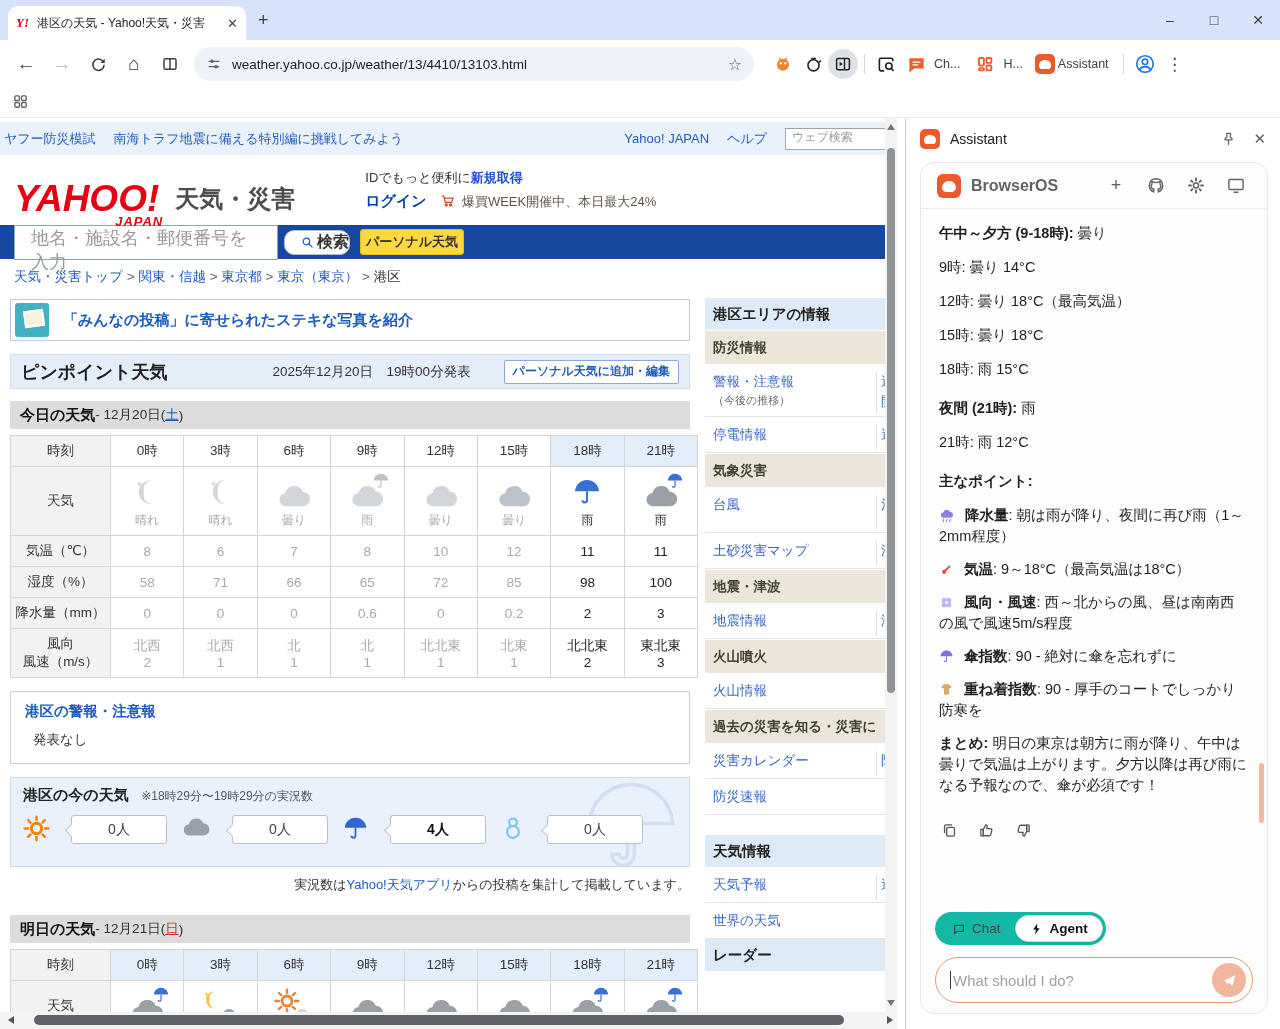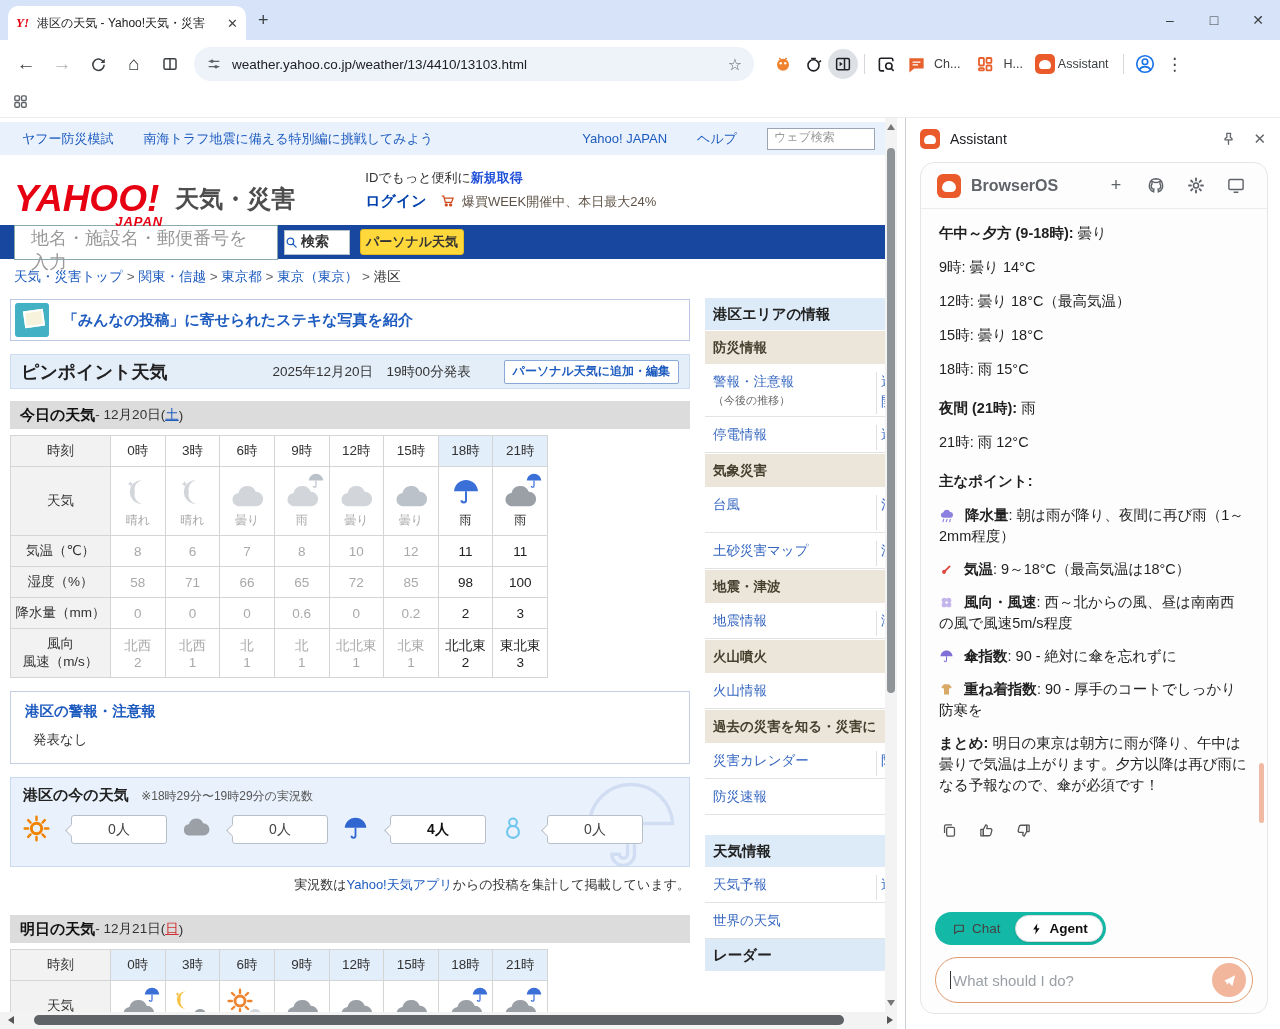--- a/index.html
+++ b/index.html
@@ -25,54 +25,54 @@
   .tbdiv{width:1px;height:20px;background:#d4d7dc;margin:0 6px}
   .exticon{width:30px;height:30px;display:flex;align-items:center;justify-content:center;cursor:pointer}
   .circbg{background:#dde1e6;border-radius:50%}
   .asst-logo{width:20px;height:20px;border-radius:5px;background:#ea5a2b;position:relative}
   .asst-logo::after{content:"";position:absolute;left:4px;top:6px;width:12px;height:9px;background:#fff;border-radius:6px 6px 4px 4px}
   .kebab{font-size:17px;color:#3c4043;letter-spacing:0}
   .bmbar{position:absolute;left:0;top:88px;width:1280px;height:30px;background:#fff;border-bottom:1px solid #ececec}
   .bmgrid{position:absolute;left:12px;top:5px;cursor:pointer}
   
   .page{position:absolute;left:0;top:118px;width:897px;height:894px;background:#fff;overflow:hidden;padding-top:4px}
-  .promo{height:33px;background:#e9f1fc;display:flex;align-items:center;padding:0 22px;font-size:13px;gap:30px}
+  .promo{height:33px;background:#e9f1fc;display:flex;align-items:center;padding:0 4px;font-size:13px;gap:18px}
   .promo a{color:#1d5bbf}
   .promo .sp{flex:1}
   .websearch{width:108px;height:22px;border:1px solid #9aa4b2;background:#fff;font-size:12px;color:#999;padding:0 6px}
   .mast{height:70px;display:flex;align-items:flex-end;padding:6px 14px 10px}
   .ylogo{font-family:"Liberation Serif","DejaVu Serif",serif;font-style:italic;font-weight:bold;color:#e60012;font-size:37px;line-height:.9;position:relative}
   .ylogo-sub{position:absolute;right:-4px;bottom:-13px;font-size:13px;letter-spacing:1px;font-style:italic;font-weight:bold;color:#e60012}
   .service{font-size:24px;font-weight:bold;color:#4d4d4d;margin-left:16px;margin-bottom:0px}
   .mast-right{margin-left:70px;font-size:13px;color:#333;line-height:1.6;padding-bottom:2px}
   .mast-right .ln{color:#1d4ed8;font-weight:bold}
   .login{color:#0041ad;font-weight:bold;font-size:15px;margin-right:10px}
   .cart{display:inline-block;vertical-align:-2px;margin-right:3px}
   .sband{height:34px;background:#17479e;display:flex;align-items:center;padding:0 14px;gap:6px}
   .sinput{width:264px;height:35px;border:1px solid #8aa;background:#fff;font-size:18px;color:#999;padding:0 16px}
-  .sbtn{height:25px;width:66px;background:#fff;border:1px solid #b6bfcc;border-radius:0;font-size:14px;font-weight:bold;color:#333;display:flex;align-items:center;justify-content:flex-start;gap:3px;cursor:pointer}
+  .sbtn{height:25px;width:66px;background:#fff;border:1px solid #b6bfcc;border-radius:10px;font-size:16px;font-weight:bold;color:#333;display:flex;align-items:center;justify-content:flex-end;gap:3px;cursor:pointer}
   .sbtn svg{color:#1d5bbf}
   .pbtn{height:26px;width:104px;background:#ffd93c;border:1px solid #e6bb1e;border-radius:3px;font-size:13px;font-weight:bold;color:#333;display:flex;align-items:center;justify-content:center;margin-left:4px;cursor:pointer}
   .crumb{padding:9px 14px;font-size:13.5px;color:#666}
   .crumb a{color:#1d5bbf}
   .crumb .cur{color:#333}
   .main{width:680px;margin-left:10px}
   .banner{height:42px;border:1px solid #bcc8e4;display:flex;align-items:center;gap:14px;padding:0 4px;margin-top:4px}
   .banner-ic{width:34px;height:34px;background:#43b0c4;border-radius:3px;position:relative}
   .banner-ic::after{content:"";position:absolute;left:9px;top:7px;width:16px;height:13px;background:#f6f2dc;border:2px solid #fff;transform:rotate(-8deg)}
   .banner a{color:#1d5bbf;font-weight:bold;font-size:15px}
   .pp-bar{margin-top:13px;height:35px;background:#e4eef9;border:1px solid #cddcee;display:flex;align-items:center;padding:0 10px}
   .pp-title{font-size:18px;font-weight:bold;color:#222}
   .pp-date{font-size:13.5px;color:#333;margin-left:105px}
   .pp-btn{margin-left:auto;height:24px;background:#fff;border:1px solid #8aa8d8;border-radius:2px;color:#1d5bbf;font-size:12px;font-weight:bold;padding:0 8px;display:flex;align-items:center;cursor:pointer}
   .sec-bar{margin-top:12px;height:28px;background:#dcdcdc;display:flex;align-items:center;padding:0 10px;font-size:13.5px;color:#333}
   .sec-bar b{font-size:15px;color:#111}
   .sec-bar .sat{color:#1d5bbf;text-decoration:underline}
   .sec-bar .sun{color:#d03030;text-decoration:underline}
-  table.wx{width:538px;border-collapse:collapse;margin-top:6px;table-layout:fixed}
+  table.wx{width:688px;border-collapse:collapse;margin-top:6px;table-layout:fixed}
   table.wx th,table.wx td{border:1px solid #d5d5d5;text-align:center;font-size:13.5px;color:#333}
   table.wx col.lc{width:100px}
   table.wx th{background:#f2f2f2;font-weight:normal;padding:6px 2px}
   table.wx tr.hd td{padding:6px 2px;color:#333}
   table.wx td.ph{color:#a9a9a9}
   table.wx td.cu{background:#e3eefb}
   table.wx td.p{color:#a9a9a9}
   table.wx td.c{color:#222}
   table.wx td{padding:6px 2px}
   .wic{position:relative;display:block;width:44px;height:36px;margin:2px auto 0}

